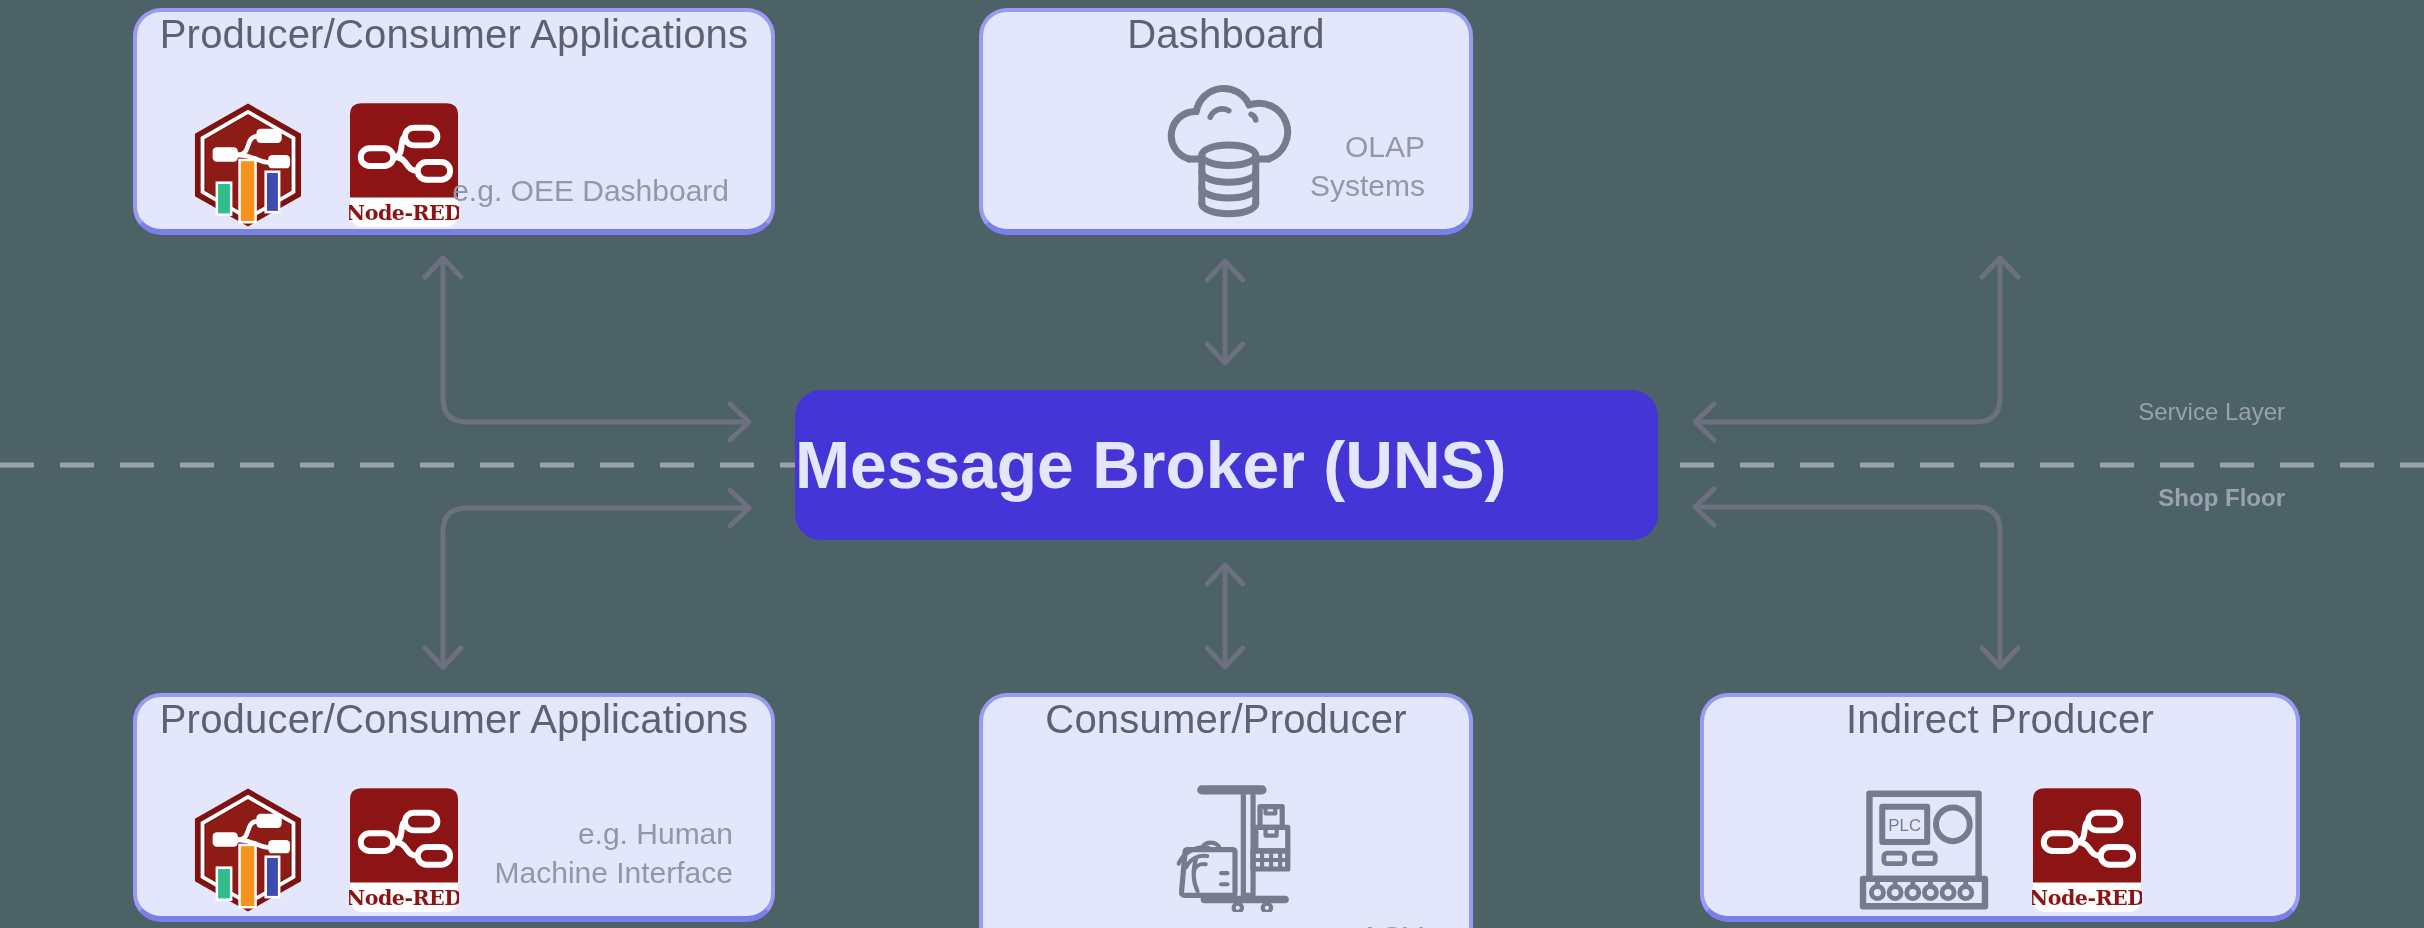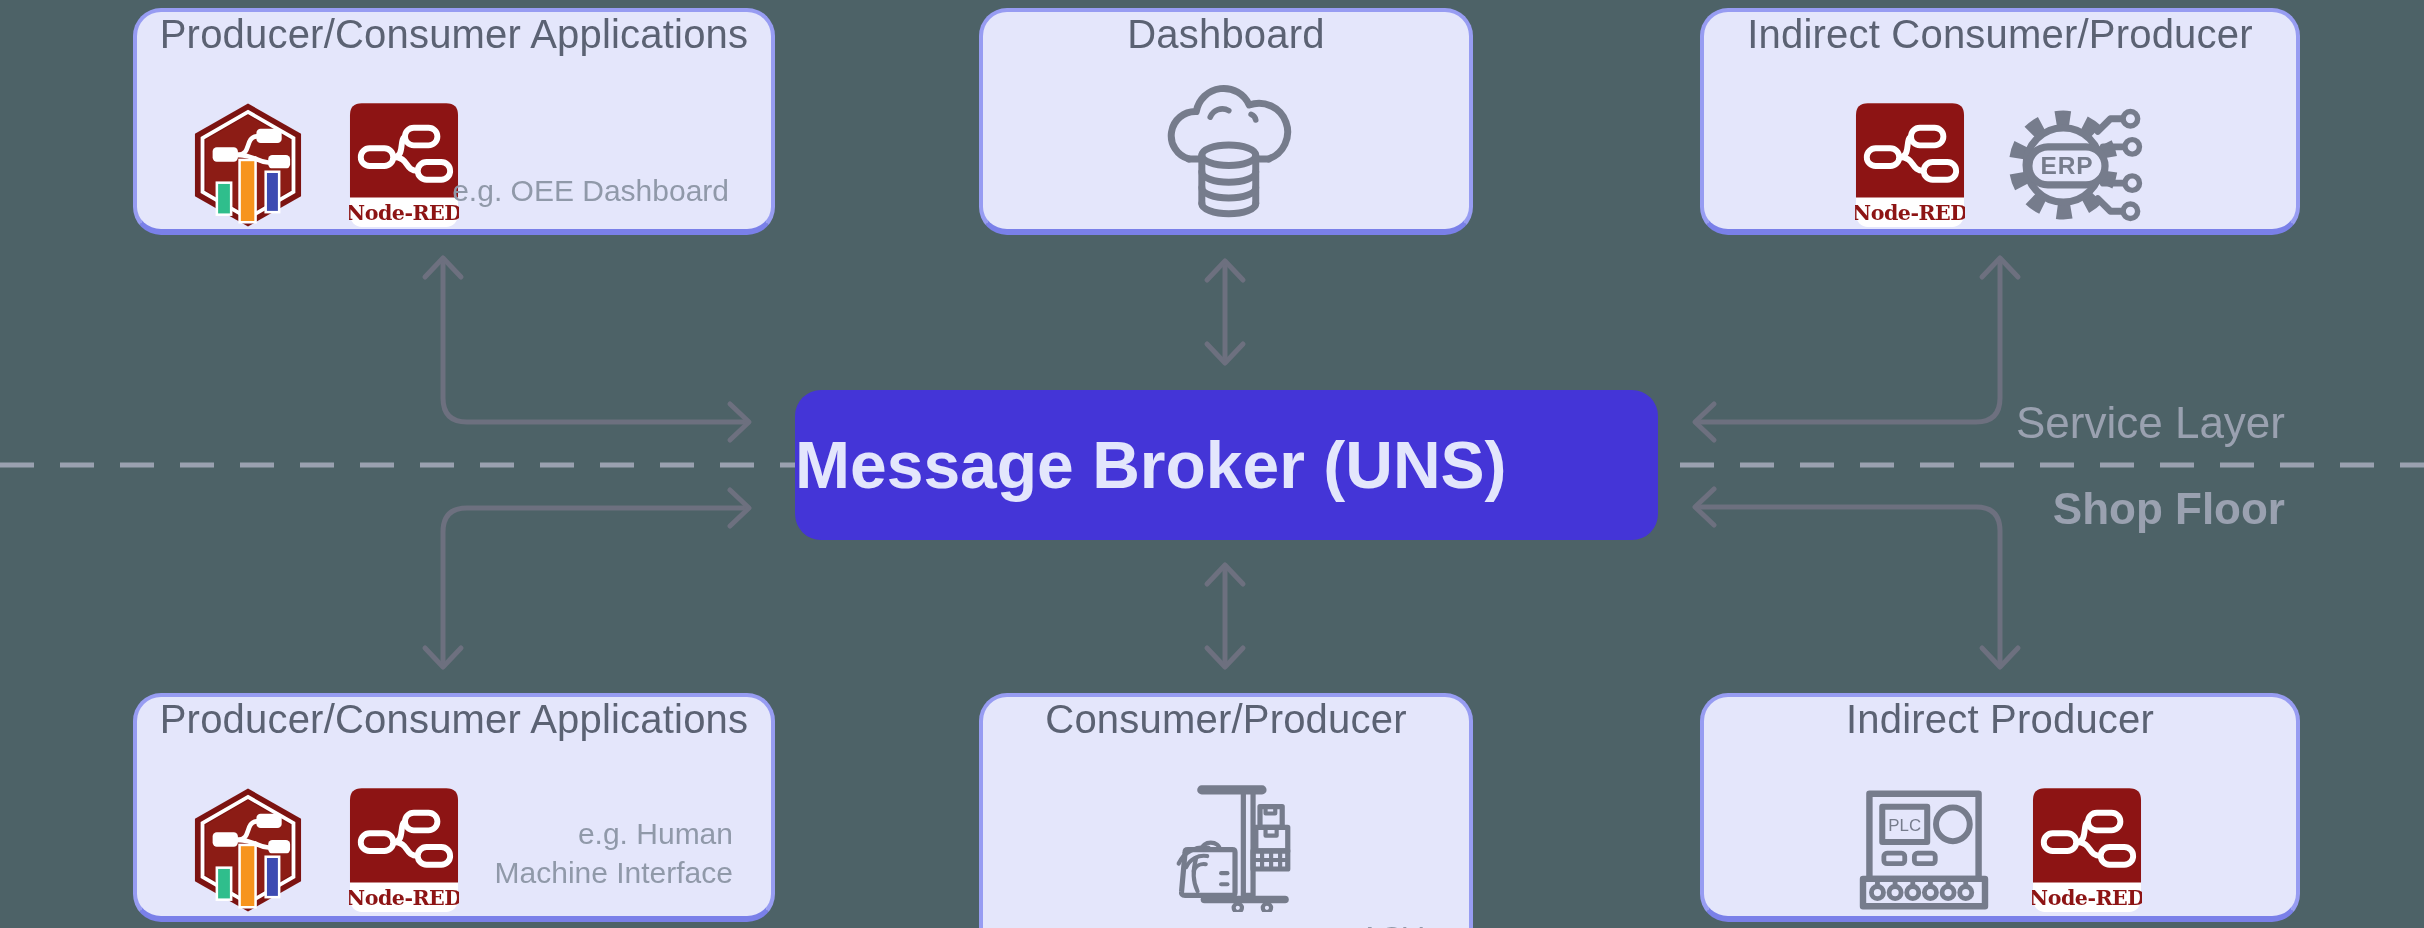--- a/index.html
+++ b/index.html
@@ -94,21 +94,21 @@
     border-radius:26px;
     display:flex;align-items:center;
     font-size:66px;font-weight:700;
     color:var(--color-broker-text);
     white-space:nowrap;
   }
 
   
   .layer-label{
     position:absolute;right:139px;
-    font-size:44px;
+    font-size:24px;
     color:var(--color-layer-label);
     text-align:right;
     white-space:nowrap;
   }
   .layer-label.above{top:398px;}
   .layer-label.below{top:484px;font-weight:bold;}
 
   
   .icon-line{
     stroke:var(--color-icon-outline);fill:none;
@@ -289,33 +289,23 @@
     <div class="sublabel">e.g. OEE Dashboard</div>
   </div>
 
   <div class="node pos-tc">
     <div class="node-title">Dashboard</div>
     <div class="icons centered">
       <svg class="icon" width="158" height="158" viewBox="0 0 170 170">
           <use href="#sym-clouddb"></use>
         </svg>
     </div>
-  </div>
-
-  <div class="node pos-tr">
-    <div class="node-title">Indirect Consumer/Producer</div>
-    <div class="icons centered">
-      <svg class="icon" width="110" height="126" viewBox="0 0 112 128">
-          <use href="#sym-nodered"></use>
-        </svg>
-      <svg class="icon" width="138" height="136" viewBox="0 0 152 150">
-          <use href="#sym-erp"></use>
-        </svg>
-    </div>
-  </div>
+    <div class="sublabel">OLAP Systems</div>
+  </div>
+
 
   <div class="node pos-bl">
     <div class="node-title">Producer/Consumer Applications</div>
     <div class="icons at-left">
       <svg class="icon" width="118" height="128" viewBox="0 0 140 152">
           <use href="#sym-umh"></use>
         </svg>
       <svg class="icon" width="110" height="126" viewBox="0 0 112 128">
           <use href="#sym-nodered"></use>
         </svg>

